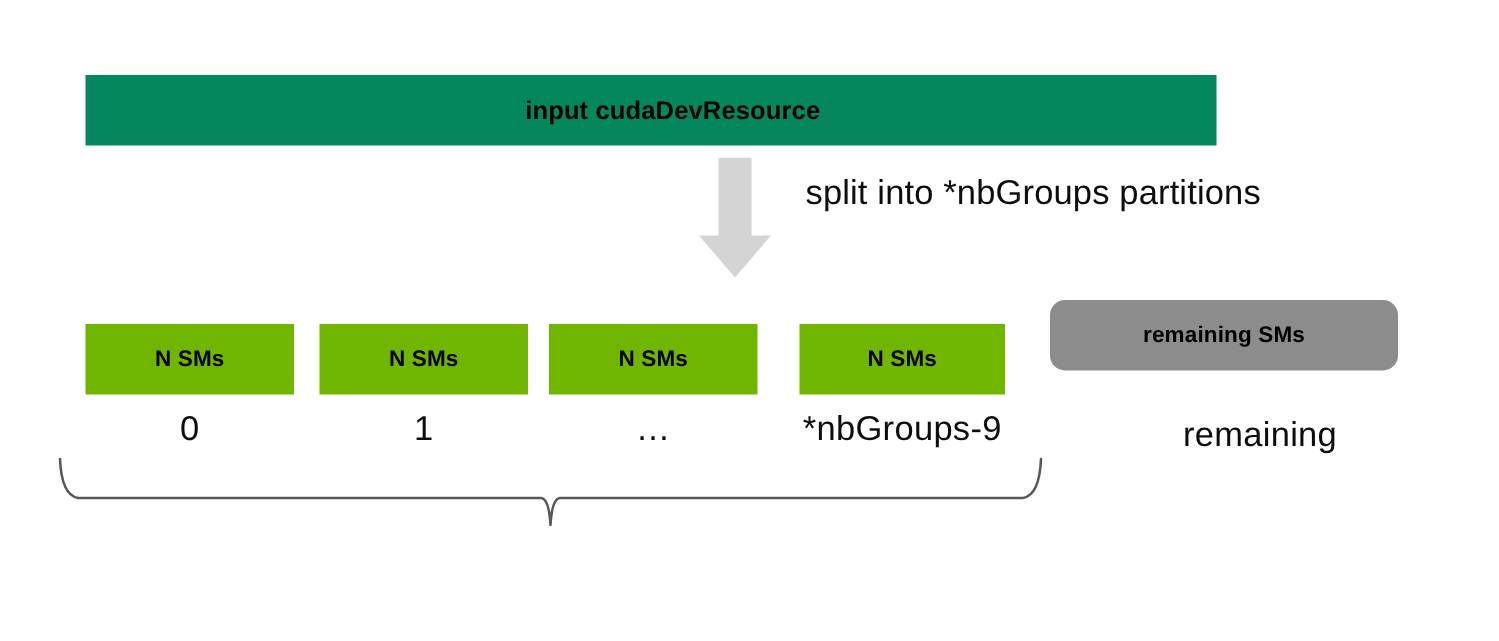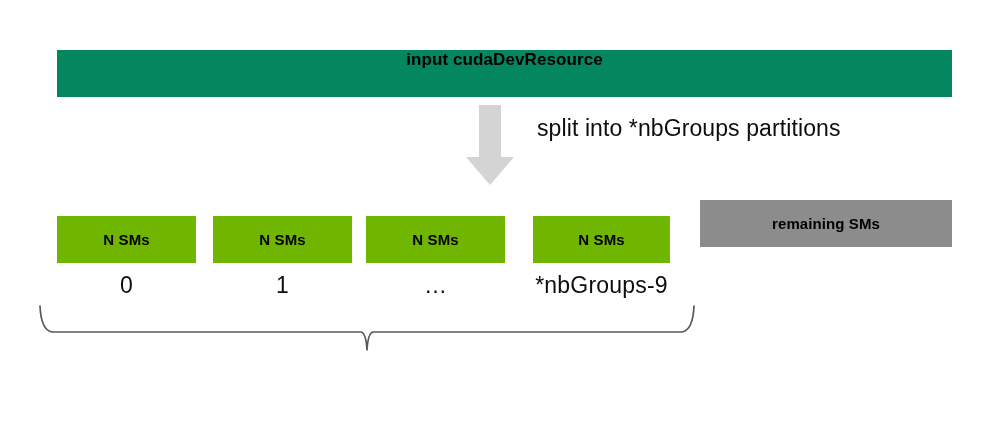--- a/index.html
+++ b/index.html
@@ -19,26 +19,27 @@
     height: 427px;
     background: #ffffff;
     overflow: hidden;
   }
 
   
   .input-bar {
     position: absolute;
     left: 57px;
     top: 50px;
-    width: 895px;
+    width: 725px;
     height: 47px;
     background: #04865f;
     display: flex;
-    align-items: flex-start;
+    align-items: center;
     justify-content: center;
+    padding-left: 29px;
   }
   .input-bar-label {
     font-size: 17px;
     font-weight: bold;
     color: #000000;
     letter-spacing: 0.1px;
     white-space: nowrap;
   }
 
   
@@ -77,21 +78,21 @@
     font-weight: bold;
     color: #000000;
     white-space: nowrap;
     letter-spacing: 0.1px;
   }
 
   .box-0 { left: 57px;  width: 139px; }
   .box-1 { left: 213px; width: 139px; }
   .box-2 { left: 366px; width: 139px; }
   .box-3 { left: 533px; width: 137px; }
-  .box-4 { left: 700px; width: 252px; }
+  .box-4 { left: 700px; width: 232px; border-radius: 10px; }
 
   
   .idx {
     position: absolute;
     top: 272px;
     font-size: 23px;
     color: #0d0d0d;
     text-align: center;
     white-space: nowrap;
     letter-spacing: 0.2px;
@@ -153,20 +154,21 @@
     <span class="box-label">N SMs</span>
   </div>
   <div class="box box-gray box-4">
     <span class="box-label">remaining SMs</span>
   </div>
 
   <div class="idx idx-0">0</div>
   <div class="idx idx-1">1</div>
   <div class="idx idx-2">…</div>
   <div class="idx idx-3">*nbGroups-9</div>
+  <div class="idx idx-4">remaining</div>
 
   <div class="brace-wrap">
     <svg width="680" height="55" viewBox="0 0 680 55" aria-hidden="true">
       <path d="M10,2 Q11,26 22,28 L331,28 Q336,29 337,46 Q338,29 343,28 L652,28 Q663,26 664,2" fill="none" stroke="#595959" stroke-width="1.7" stroke-linecap="round" stroke-linejoin="round"></path>
     </svg>
   </div>
 
 
 </div>
 

